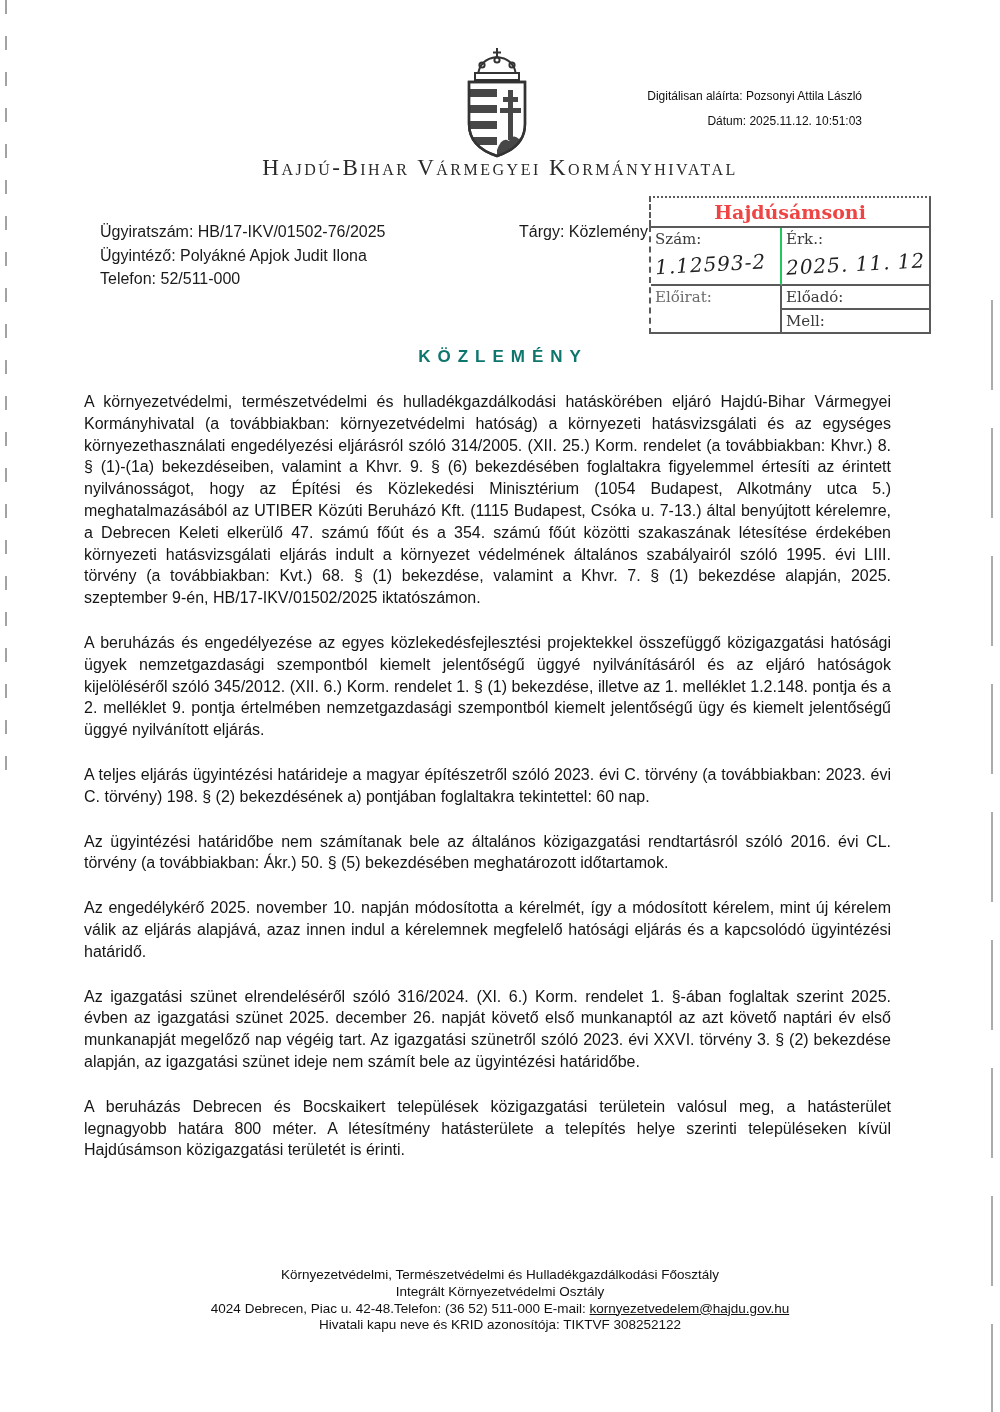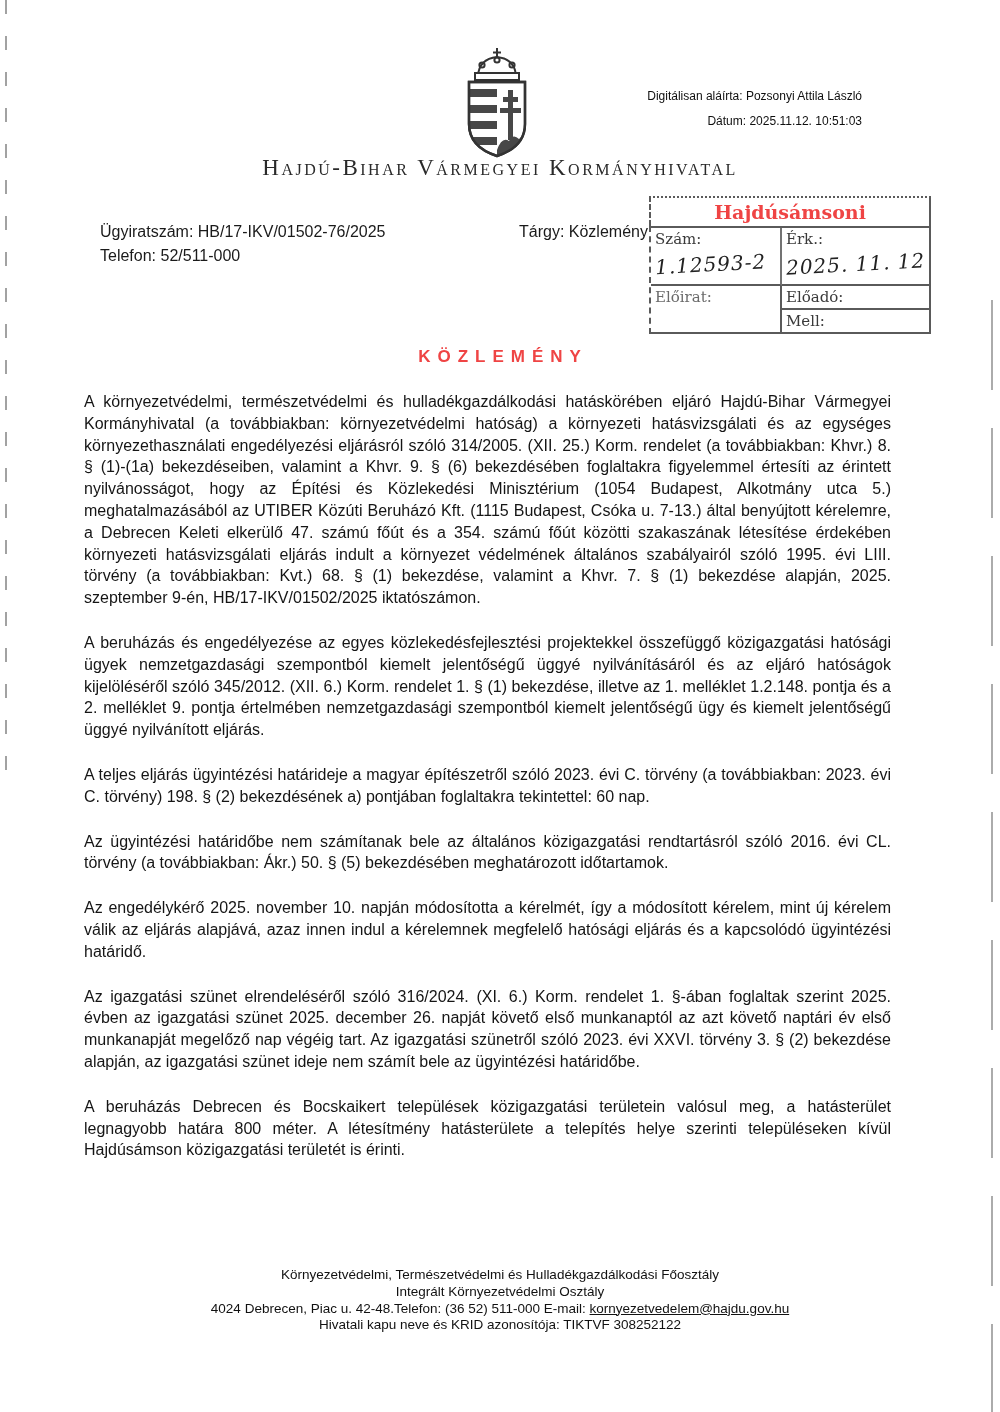--- a/index.html
+++ b/index.html
@@ -32,30 +32,30 @@
     border:2px solid #5a5a5a;border-top-style:dotted;border-left-style:dashed;border-bottom:none;
     padding:3px 2px 2px;text-align:center;
     font-family:"DejaVu Serif",serif;font-weight:bold;font-size:19px;line-height:23px;color:#ef4444;
   }
   .stamp-grid{
     display:grid;grid-template-columns:131px 1fr;grid-template-rows:58px 24px 22px;
     border:2px solid #5a5a5a;border-left-style:dashed;
     font-family:"DejaVu Serif",serif;font-size:15px;color:#3a3a3a;
   }
   .cell{padding:2px 4px 0;}
-  .c-szam{grid-column:1;grid-row:1;border-right:2px solid #737373;border-bottom:2px solid #5a5a5a;}
+  .c-szam{grid-column:1;grid-row:1;border-right:2px solid #22c55e;border-bottom:2px solid #5a5a5a;}
   .c-erk{grid-column:2;grid-row:1;border-bottom:2px solid #5a5a5a;}
   .c-eloirat{grid-column:1;grid-row:2 / span 2;border-right:2px solid #5a5a5a;color:#6a6a6a;}
   .c-eloado{grid-column:2;grid-row:2;border-bottom:2px solid #5a5a5a;}
   .c-mell{grid-column:2;grid-row:3;}
   .hand{display:block;margin-top:4px;font-style:italic;font-size:20px;letter-spacing:1px;
     color:#222;transform:rotate(-3deg);white-space:nowrap;}
 
   .doc-title{position:absolute;top:347px;left:100px;width:806px;text-align:center;
-    font-weight:bold;font-size:17px;letter-spacing:7px;color:#ef4444;}
+    font-weight:bold;font-size:17px;letter-spacing:7px;color:#0f766e;}
 
   .content{position:absolute;left:84px;top:391px;width:807px;
     font-size:16px;line-height:21.8px;text-align:justify;color:#151515;}
   .content p{margin:0 0 23px;}
 
   .footer{position:absolute;left:97px;top:1267px;width:806px;text-align:center;
     font-size:13.5px;line-height:16.8px;color:#111;}
   .footer .email{text-decoration:underline;cursor:pointer;}
 </style>
 </head>
@@ -107,20 +107,21 @@
 
   <div class="sig">
     <div>Digitálisan aláírta: Pozsonyi Attila László</div>
     <div>Dátum: 2025.11.12. 10:51:03</div>
   </div>
 
   <div class="org-title">Hajdú-Bihar Vármegyei Kormányhivatal</div>
 
   <div class="meta">
     <div>Ügyiratszám: HB/17-IKV/01502-76/2025</div>
+    <div>Ügyintéző: Polyákné Apjok Judit Ilona</div>
     <div>Telefon: 52/511-000</div>
   </div>
 
   <div class="targy">Tárgy: Közlemény</div>
 
   <div class="stamp">
     <div class="stamp-title">
       <div>Hajdúsámsoni</div>
     </div>
     <div class="stamp-grid">

